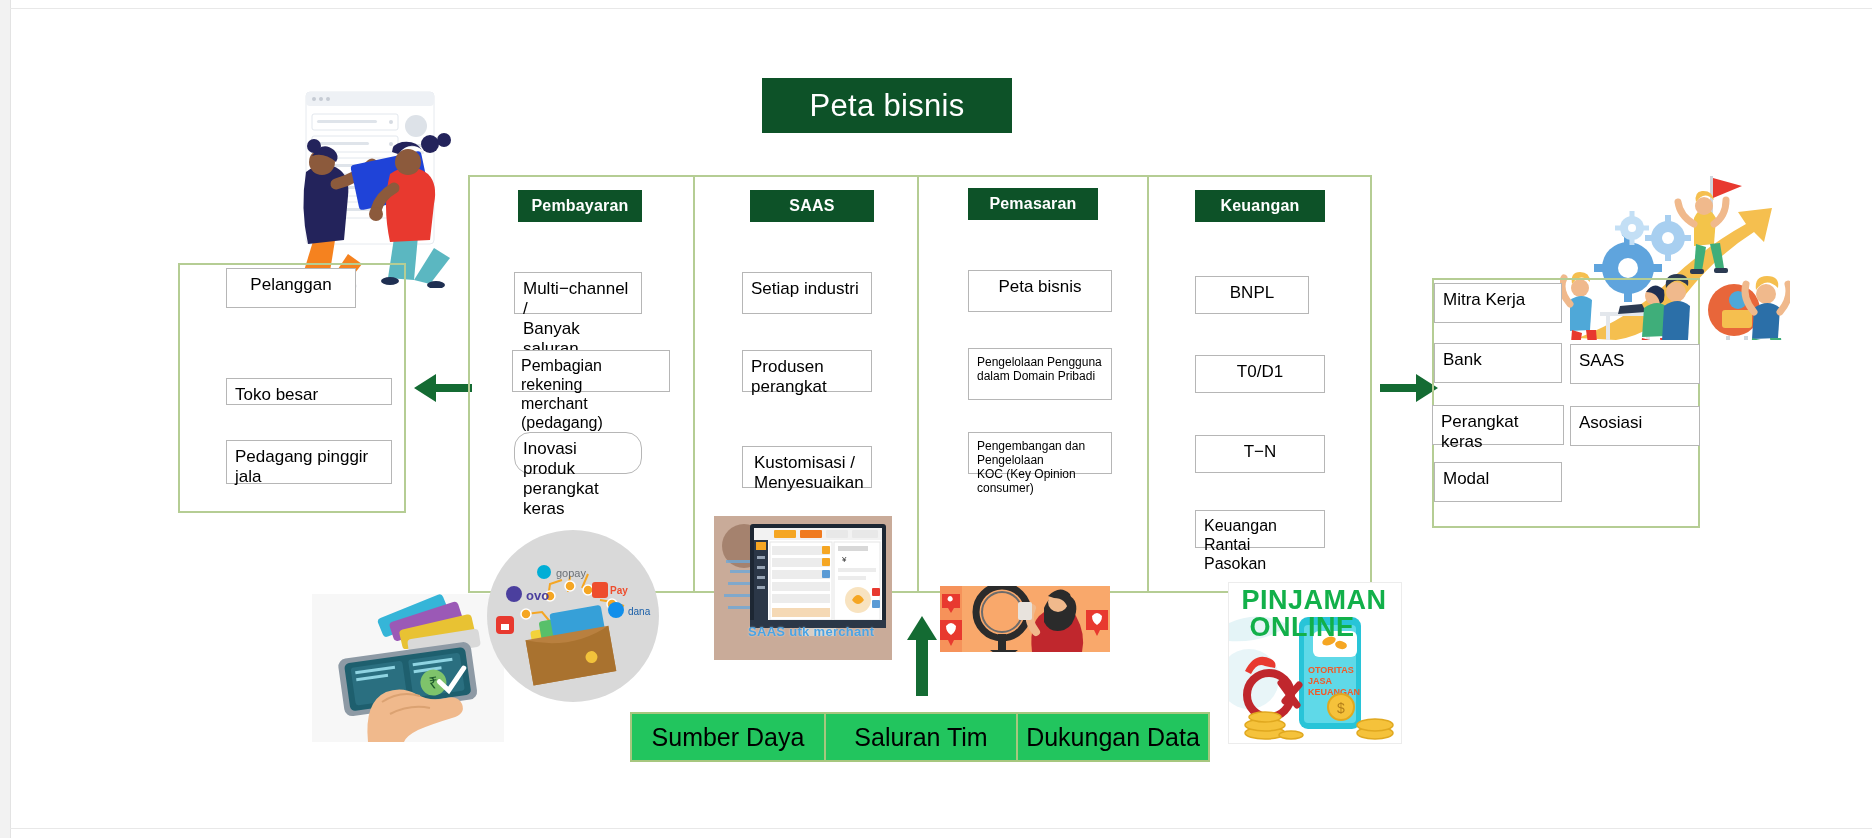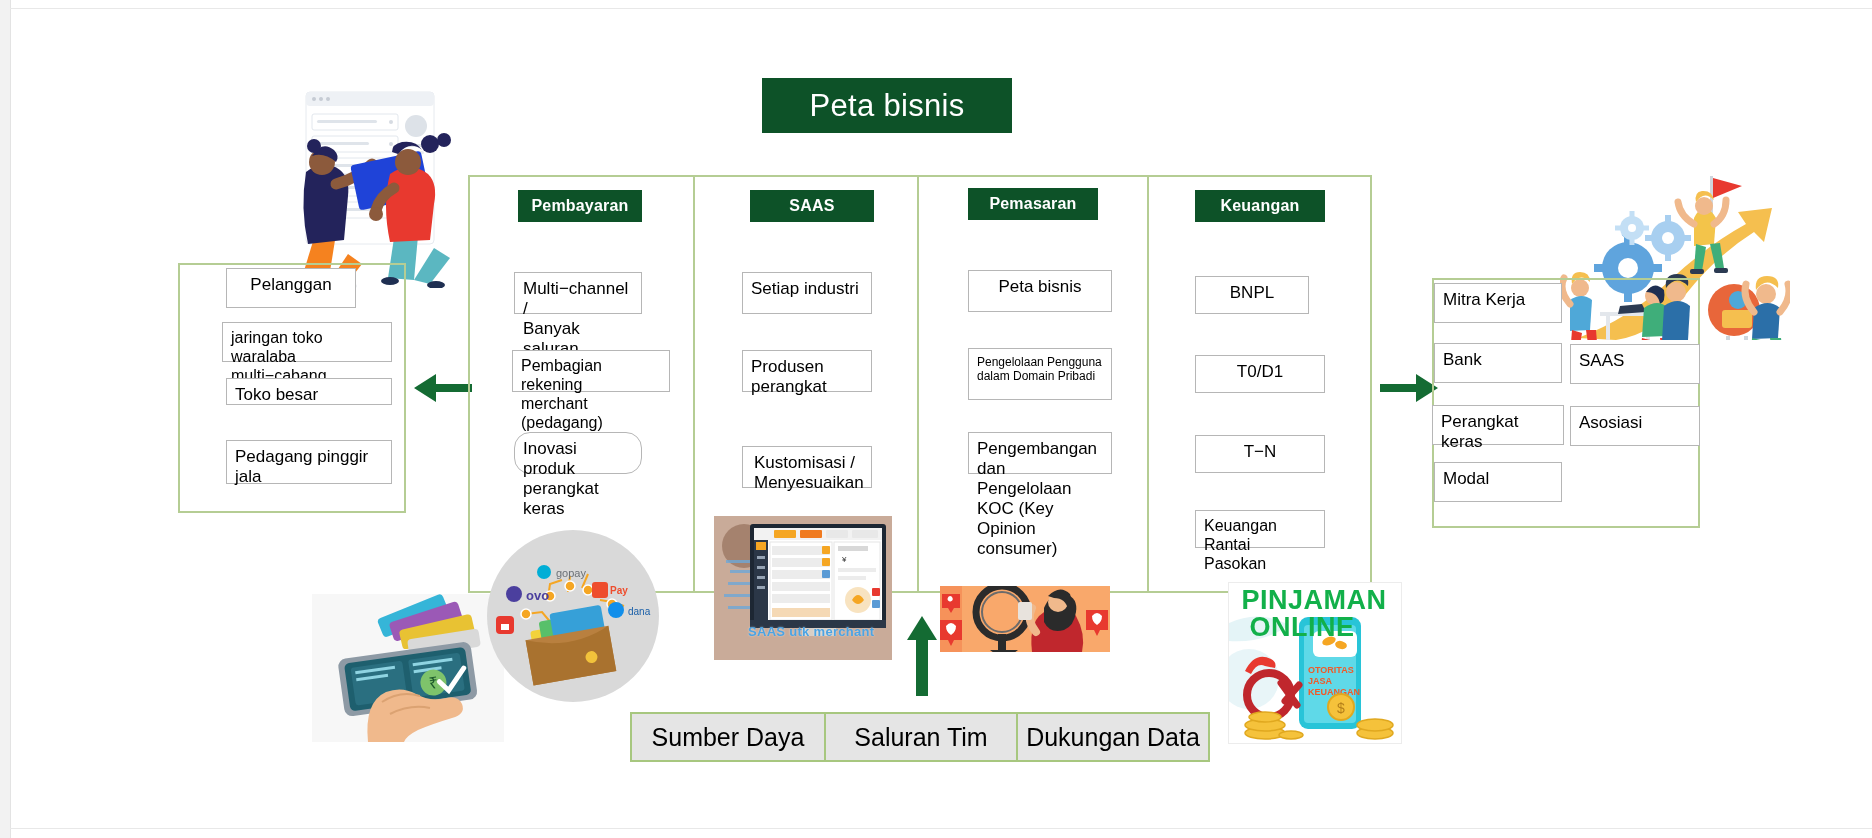--- a/index.html
+++ b/index.html
@@ -82,21 +82,21 @@
 
   
   .bottombar {
     position: absolute;
     display: flex;
     box-sizing: border-box;
   }
   .bottombar .cell {
     border: 2px solid #a7c77f;
     box-sizing: border-box;
-    background: #e5e5e5;
+    background: #22c55e;
     display: flex; align-items: center; justify-content: center;
     font-size: 25px;
     color: #000;
     margin-left: -2px;
   }
   .bottombar .cell:first-child { margin-left: 0; }
 
   
   .ill { position: absolute; overflow: hidden; }
 
@@ -313,22 +313,20 @@
         <path d="M18 62 l4 29 l10 -2 l-3 -27 Z" fill="#3fae7a"></path>
       </g>
     </svg>
   </div>
 
   <div class="title-box" style="left:762px; top:78px; width:250px; height:55px;">Peta bisnis</div>
 
   <div class="frame" style="left:178px; top:263px; width:228px; height:250px;"></div>
 
   <div class="box center pad" style="left:226px; top:268px; width:130px; height:40px;">Pelanggan</div>
-  <div class="box pad" style="left:222px; top:322px; width:170px; height:40px; font-size:16px;">jaringan toko waralaba
-multi−cabang</div>
   <div class="box pad" style="left:226px; top:378px; width:166px; height:27px;text-align:center;">Toko besar</div>
   <div class="box pad" style="left:226px; top:440px; width:166px; height:44px;">Pedagang pinggir
 jala</div>
 
   <div class="arrow" style="left:410px; top:368px; width:64px; height:40px;">
     <svg viewBox="0 0 64 40" width="64" height="40">
       <path d="M62 16 L26 16 L26 6 L4 20 L26 34 L26 24 L62 24 Z" fill="#146b33"></path>
     </svg>
   </div>
 
@@ -349,21 +347,21 @@
   <div class="box pad" style="left:742px; top:272px; width:130px; height:42px;">Setiap industri</div>
   <div class="box pad" style="left:742px; top:350px; width:130px; height:42px;">Produsen
 perangkat</div>
   <div class="box pad" style="left:742px; top:446px; width:130px; height:42px;padding-left:11px;">Kustomisasi /
 Menyesuaikan</div>
 
   <div class="hdr" style="left:968px; top:188px; width:130px; height:32px;">Pemasaran</div>
   <div class="box center pad" style="left:968px; top:270px; width:144px; height:42px;">Peta bisnis</div>
   <div class="box pad" style="left:968px; top:348px; width:144px; height:52px; font-size:12px;">Pengelolaan Pengguna
 dalam Domain Pribadi</div>
-  <div class="box pad" style="left:968px; top:432px; width:144px; height:42px; font-size:17px;">Pengembangan dan Pengelolaan
+  <div class="box pad" style="left:968px; top:432px; width:144px; height:42px; font-size:12px;">Pengembangan dan Pengelolaan
 KOC (Key Opinion consumer)</div>
 
   <div class="hdr" style="left:1195px; top:190px; width:130px; height:32px;">Keuangan</div>
   <div class="box center pad" style="left:1195px; top:276px; width:114px; height:38px;">BNPL</div>
   <div class="box center pad" style="left:1195px; top:355px; width:130px; height:38px;">T0/D1</div>
   <div class="box center pad" style="left:1195px; top:435px; width:130px; height:38px;">T−N</div>
   <div class="box pad" style="left:1195px; top:510px; width:130px; height:38px; font-size:16px;">Keuangan Rantai
 Pasokan</div>
 
   <div class="arrow" style="left:1378px; top:368px; width:64px; height:40px;">

